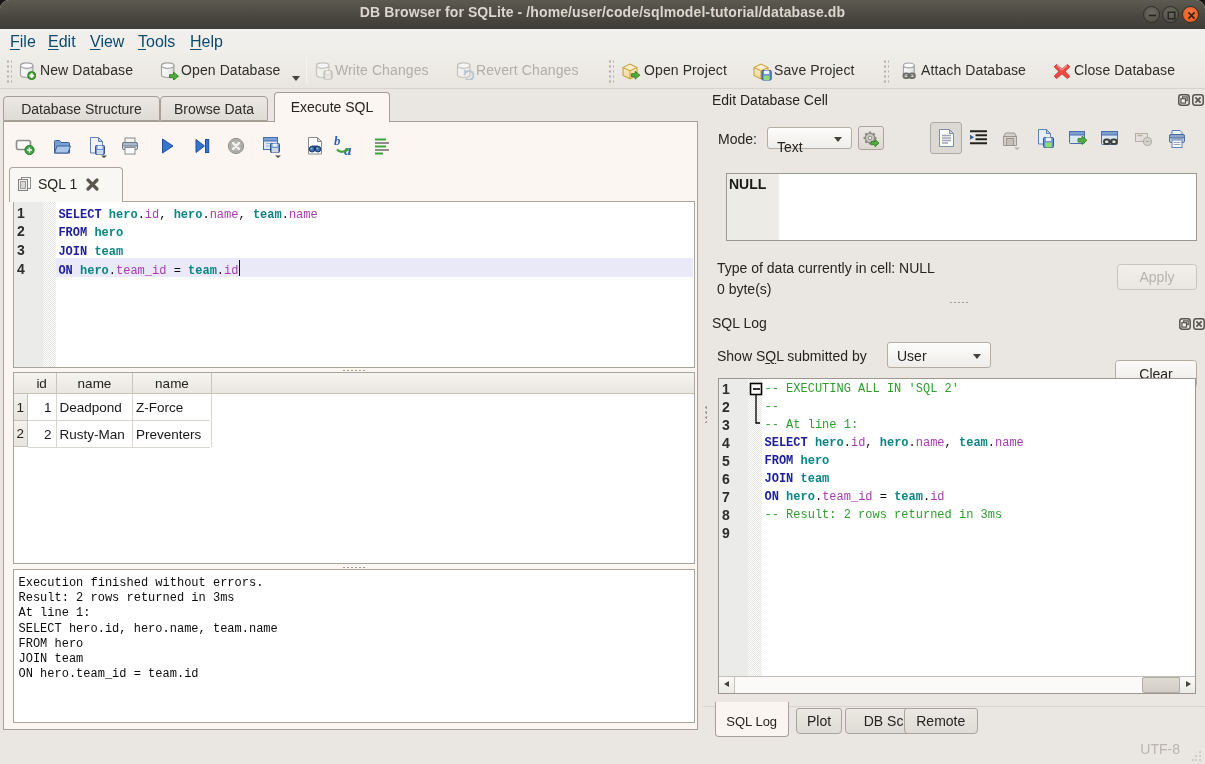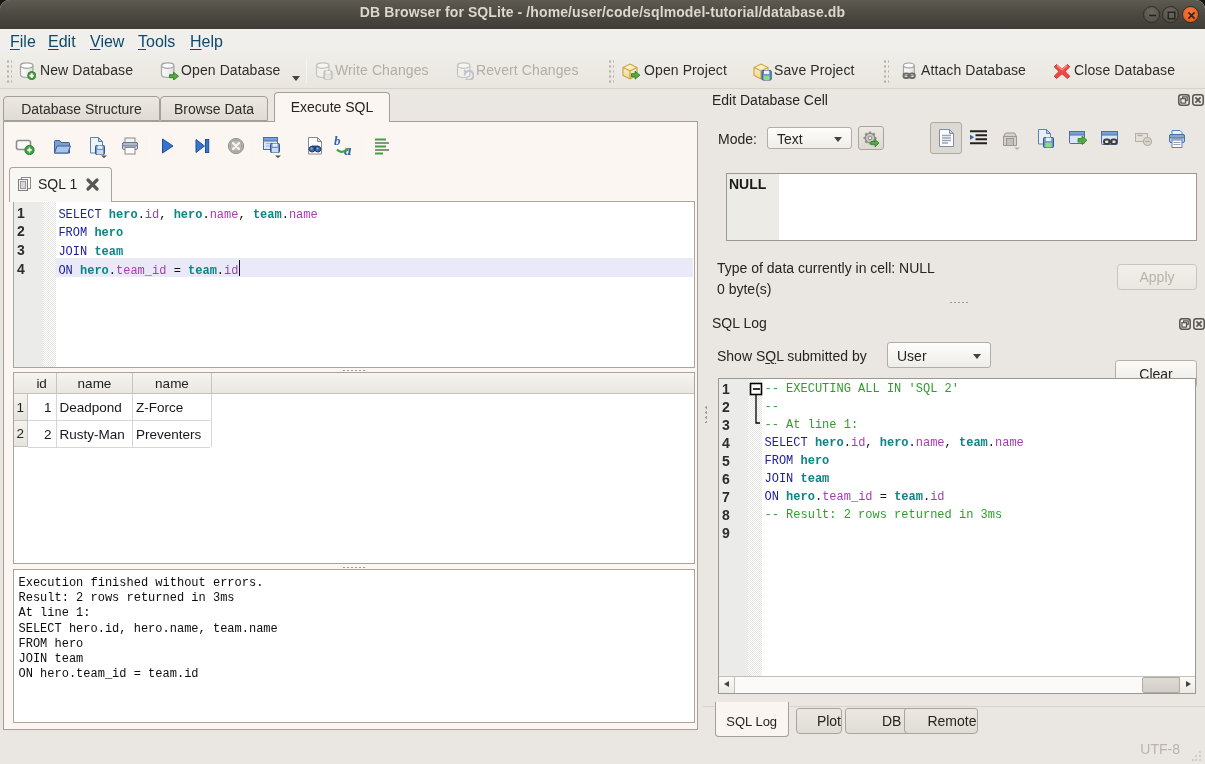--- a/index.html
+++ b/index.html
@@ -30,28 +30,28 @@
 .grip{position:absolute;left:6px;top:7px;width:6px;height:24px;
   background-image:radial-gradient(#b5b1a8 0.9px, transparent 1px);background-size:4px 5px}
 
 #tabDS,#tabBD{position:absolute;top:96px;height:25px;background:linear-gradient(#ebe8e3,#dfdcd5);
   border:1px solid #a59f97;border-radius:4px 4px 0 0;font-size:14px;color:#2f2d29;text-align:center}
 #tabEX{position:absolute;top:92px;height:30px;background:#fbf6f1;border:1px solid #a59f97;
   border-bottom:none;border-radius:4px 4px 0 0;font-size:14px;color:#26241f;text-align:center;z-index:3}
 #page{position:absolute;left:3px;top:121px;width:695px;height:609px;background:#fbf6f1;
   border:1px solid #a59f97;border-top:1px solid #a59f97}
 
-#sqltab{position:absolute;left:9px;top:167px;width:103px;height:35px;background:#f8f7f4;
+#sqltab{position:absolute;left:9px;top:167px;width:114px;height:35px;background:#f8f7f4;
   border:1px solid #aaa49c;border-bottom:none;border-radius:4px 4px 0 0;z-index:2;font-size:14px;color:#26241f}
 .box{position:absolute;background:#fff;border:1px solid #a9a49c}
 #editor{left:12.5px;top:201px;width:682px;height:166.5px}
 #grid{left:12.5px;top:372px;width:682px;height:191.5px}
 #msg{left:12.5px;top:569px;width:682px;height:154px}
 .mono{font-family:"Liberation Mono",monospace}
-.kw{color:#20209c;font-weight:normal}
+.kw{color:#20209c;font-weight:bold}
 .tb{color:#0e8585;font-weight:bold}
 .fd{color:#a83ab2}
 .cm{color:#2d9e2d}
 .gut{position:absolute;left:0;top:0;bottom:0;background:#ebebe9;color:#2c2c30;
   font-size:12.5px;font-weight:bold;text-align:right}
 .hatch{position:absolute;top:0;bottom:0;background:repeating-conic-gradient(#e5e5e2 0% 25%,#ffffff 0% 50%);background-size:2px 2px}
 .cline{position:absolute;height:19px;background:#e9e9f7}
 .hdrtxt{font-size:13.5px;color:#23221e;text-align:center}
 .rowhdr{position:absolute;left:0;width:14.3px;background:linear-gradient(#f4f2ee,#e7e4de);
   border-right:1px solid #c6c2ba;border-bottom:1px solid #c6c2ba;font-size:13.5px;color:#23221e;text-align:center}
@@ -60,21 +60,21 @@
 .celltxt{position:absolute;font-size:13.5px;color:#17171a}
 
 .dockttl{position:absolute;font-size:14px;color:#26241f}
 .combo{position:absolute;background:linear-gradient(#fdfdfc,#efede9);border:1px solid #b3ada4;
   border-radius:3px;font-size:14px;color:#26241f}
 .combo .car{position:absolute;right:9px;top:9px;width:0;height:0;
   border-left:4.5px solid transparent;border-right:4.5px solid transparent;border-top:5px solid #44423c}
 .btn{position:absolute;background:linear-gradient(#fbfaf8,#eceae4);border:1px solid #b3ada4;
   border-radius:3.5px;font-size:14px;color:#26241f;text-align:center}
 .dtab{position:absolute;top:708px;height:26px;background:linear-gradient(#ebe8e3,#dfdcd5);
-  border:1px solid #a9a49c;border-radius:3px 3px 4px 4px;font-size:14px;color:#26241f;text-align:right;line-height:25px}
+  border:1px solid #a9a49c;border-radius:3px 3px 4px 4px;font-size:14px;color:#26241f;text-align:center;line-height:25px}
 
 #utf8{position:absolute;right:25px;top:741px;font-size:14px;color:#b9b5ae}
 </style>
 </head>
 <body>
 <div id="win"></div>
 <div id="titlebar">
   <div id="title">DB Browser for SQLite - /home/user/code/sqlmodel-tutorial/database.db</div>
   <div class="winbtn" style="left:1143px">
     <svg width="13" height="13">
@@ -322,21 +322,21 @@
   <rect x="0.8" y="0.8" width="10.4" height="10.4" rx="2.4" fill="none" stroke="#57544e" stroke-width="1.5"></rect>
   <rect x="4.6" y="2.9" width="4.6" height="3.6" fill="none" stroke="#57544e" stroke-width="1.2"></rect>
   <rect x="2.9" y="4.7" width="4.6" height="4.4" fill="#f1efeb" stroke="#57544e" stroke-width="1.2"></rect>
 </svg>
 <svg class="abs" style="left:1191.5px;top:94px" width="12" height="12" viewBox="0 0 12 12">
   <rect x="0.8" y="0.8" width="10.4" height="10.4" rx="2.4" fill="none" stroke="#57544e" stroke-width="1.5"></rect>
   <path d="M3.4 3.4 L8.6 8.6 M8.6 3.4 L3.4 8.6" stroke="#57544e" stroke-width="1.7"></path>
 </svg>
 <div class="abs" style="left:718px;top:130.5px;font-size:14px;color:#26241f">Mode:</div>
 <div class="combo" style="left:767px;top:127px;width:85px;height:22px">
-  <span style="position:absolute;left:9px;top:3px">Text</span>
+  <span style="position:absolute;left:9px;top:11px">Text</span>
     <span class="car" style="top:8.5px"></span>
 </div>
 <div class="abs" style="left:858px;top:126px;width:26px;height:24px;background:linear-gradient(#ece9e4,#ddd9d2);border:1px solid #aaa49c;border-radius:3px">
   <svg class="abs" style="left:3px;top:3px" width="18" height="18" viewBox="0 0 18 18">
     <circle cx="8" cy="8" r="4.8" fill="#c9c7c2" stroke="#8f8d88" stroke-width="1.3"></circle>
     <circle cx="8" cy="8" r="1.8" fill="#f0efec" stroke="#8f8d88"></circle>
     <g stroke="#8f8d88" stroke-width="2.2">
         <path d="M8 1.5 v2.4 M8 12.1 v2.4 M1.5 8 h2.4 M12.1 8 h2.4 M3.4 3.4 l1.7 1.7 M10.9 10.9 l1.7 1.7 M12.6 3.4 l-1.7 1.7 M5.1 10.9 l-1.7 1.7"></path>
       </g>
     <path d="M9 11.5 h4 v-2.2 l4 3.8 -4 3.8 v-2.2 h-4 z" fill="#52ad3f" stroke="#2f7d22" stroke-width="0.8"></path>

